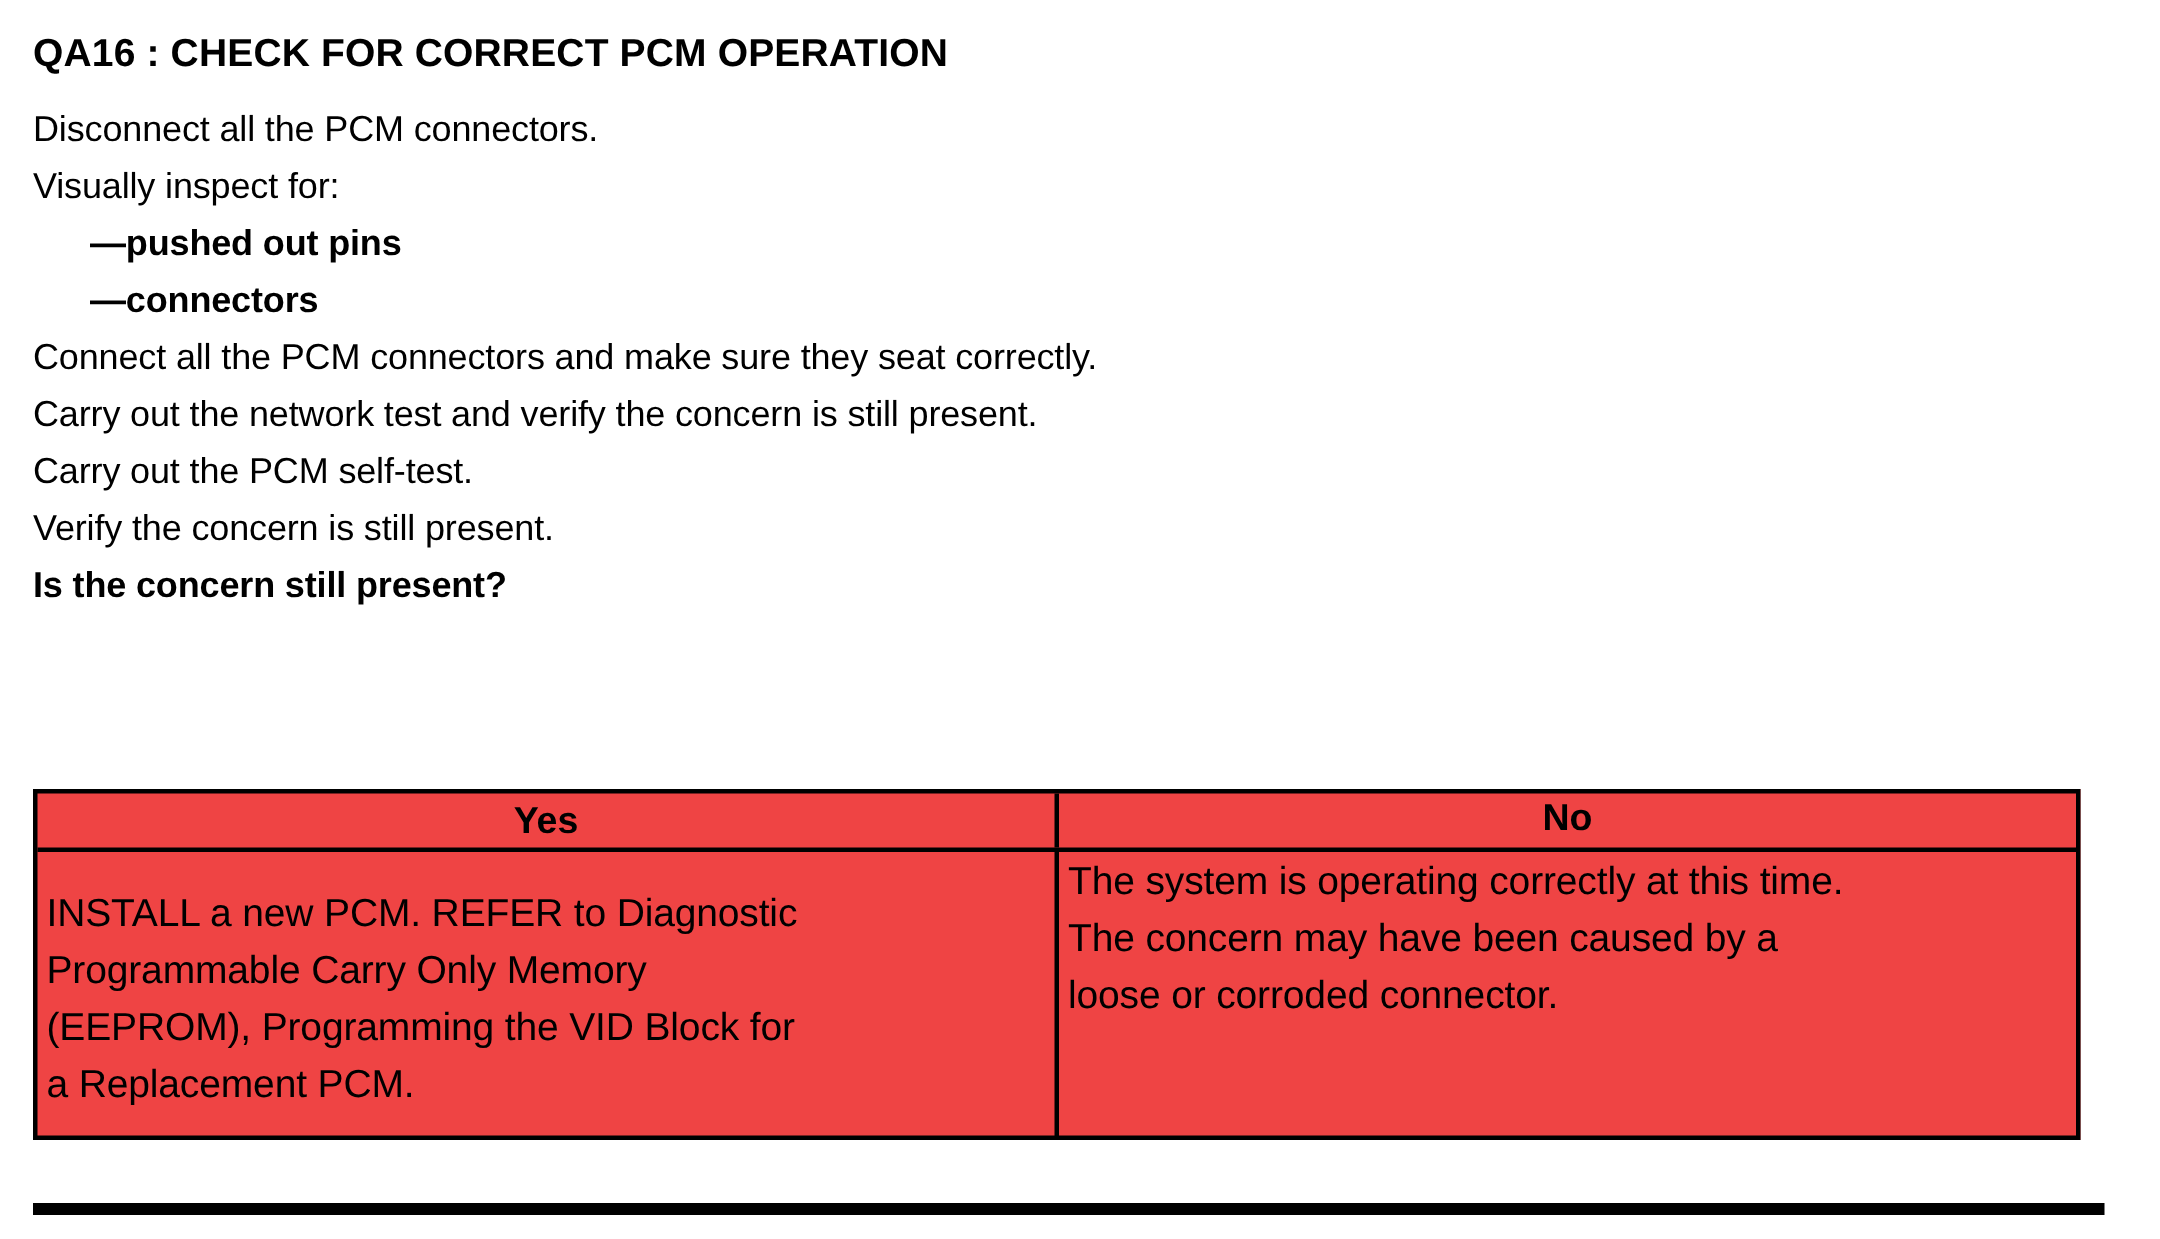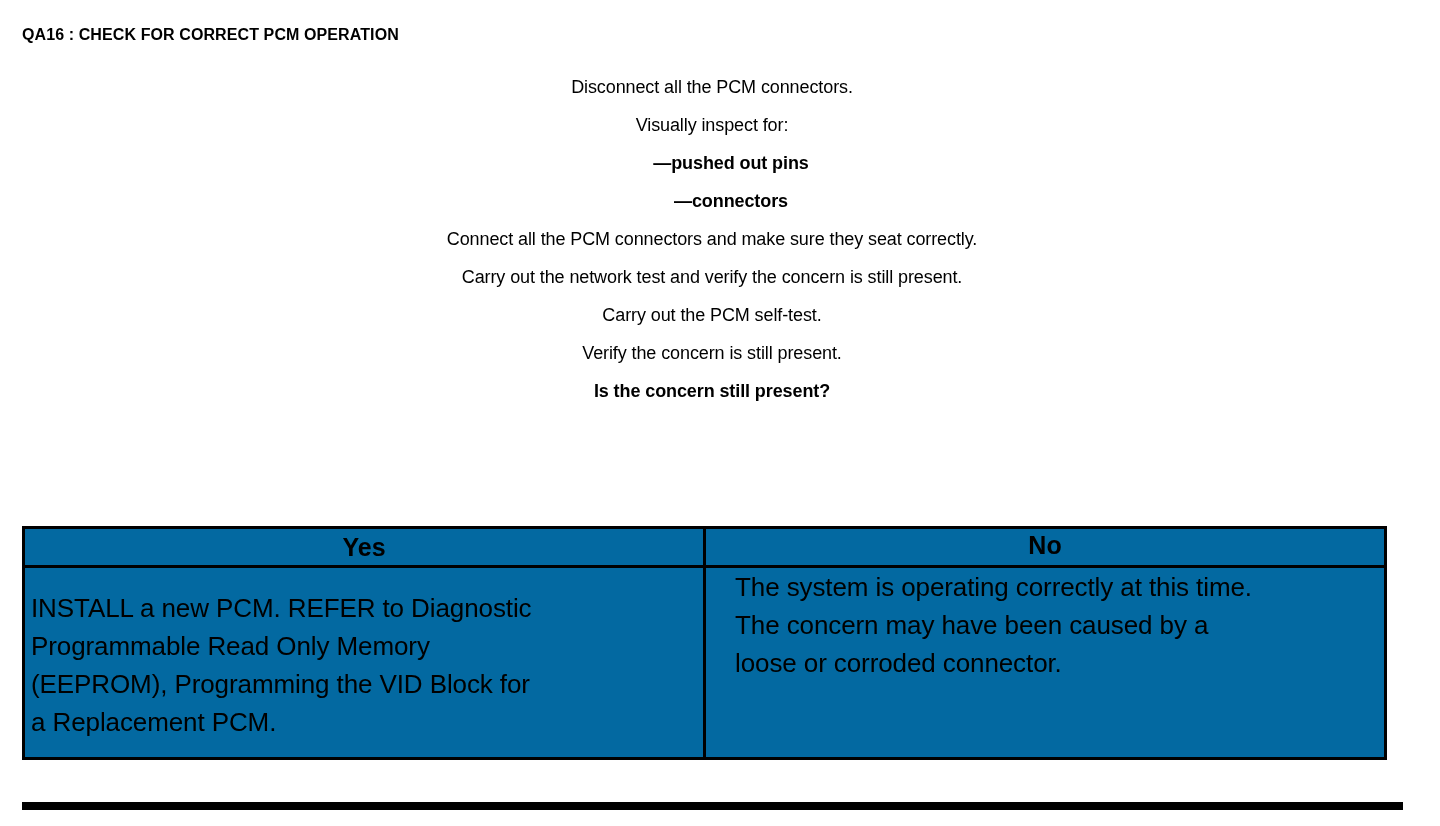--- a/index.html
+++ b/index.html
@@ -23,76 +23,74 @@
     top: 0;
     width: 1440px;
     height: 826px;
   }
 
   
   .step-title {
     position: absolute;
     left: 22px;
     top: 21px;
-    font-size: 16px;
+    font-size: 26px;
     font-weight: bold;
     letter-spacing: 0.1px;
     line-height: 28px;
     white-space: nowrap;
     text-align: right;
   }
 
   
   .instructions {
     position: absolute;
     left: 22px;
     top: 68px;
     width: 1380px;
   }
   .line {
-    font-size: 18px;
+    font-size: 24px;
     line-height: 38px;
     font-weight: normal;
     white-space: nowrap;
     letter-spacing: -0.1px;
-    text-align: center;
   }
   .line.bold {
     font-weight: bold;
   }
   .line.bullet {
     padding-left: 38px;
     font-weight: bold;
   }
 
   
   .decision-table {
     position: absolute;
     left: 22px;
     top: 526px;
     width: 1365px;
     height: 234px;
     border: 3px solid #000;
     box-sizing: border-box;
-    background: #0369a1;
+    background: #ef4444;
   }
   .table-row {
     display: flex;
     width: 100%;
     box-sizing: border-box;
   }
   .header-row {
     height: 39px;
     border-bottom: 3px solid #000;
     box-sizing: border-box;
   }
   .body-row {
     height: 192px;
     box-sizing: border-box;
-    gap: 23px;
   }
   .cell-yes {
     width: 681px;
     box-sizing: border-box;
     border-right: 3px solid #000;
     display: flex;
     flex-direction: column;
     justify-content: center;
   }
   .cell-no {
@@ -156,21 +154,21 @@
       </div>
       <div class="cell-no">
         <div class="col-head">No</div>
       </div>
     </div>
 
     <div class="table-row body-row">
       <div class="cell-yes">
         <div class="cell-body">
           <div class="cell-text">INSTALL a new PCM. REFER to Diagnostic</div>
-          <div class="cell-text">Programmable Read Only Memory</div>
+          <div class="cell-text">Programmable Carry Only Memory</div>
           <div class="cell-text">(EEPROM), Programming the VID Block for</div>
           <div class="cell-text">a Replacement PCM.</div>
         </div>
       </div>
       <div class="cell-no">
         <div class="cell-body">
           <div class="cell-text">The system is operating correctly at this time.</div>
           <div class="cell-text">The concern may have been caused by a</div>
           <div class="cell-text">loose or corroded connector.</div>
         </div>

